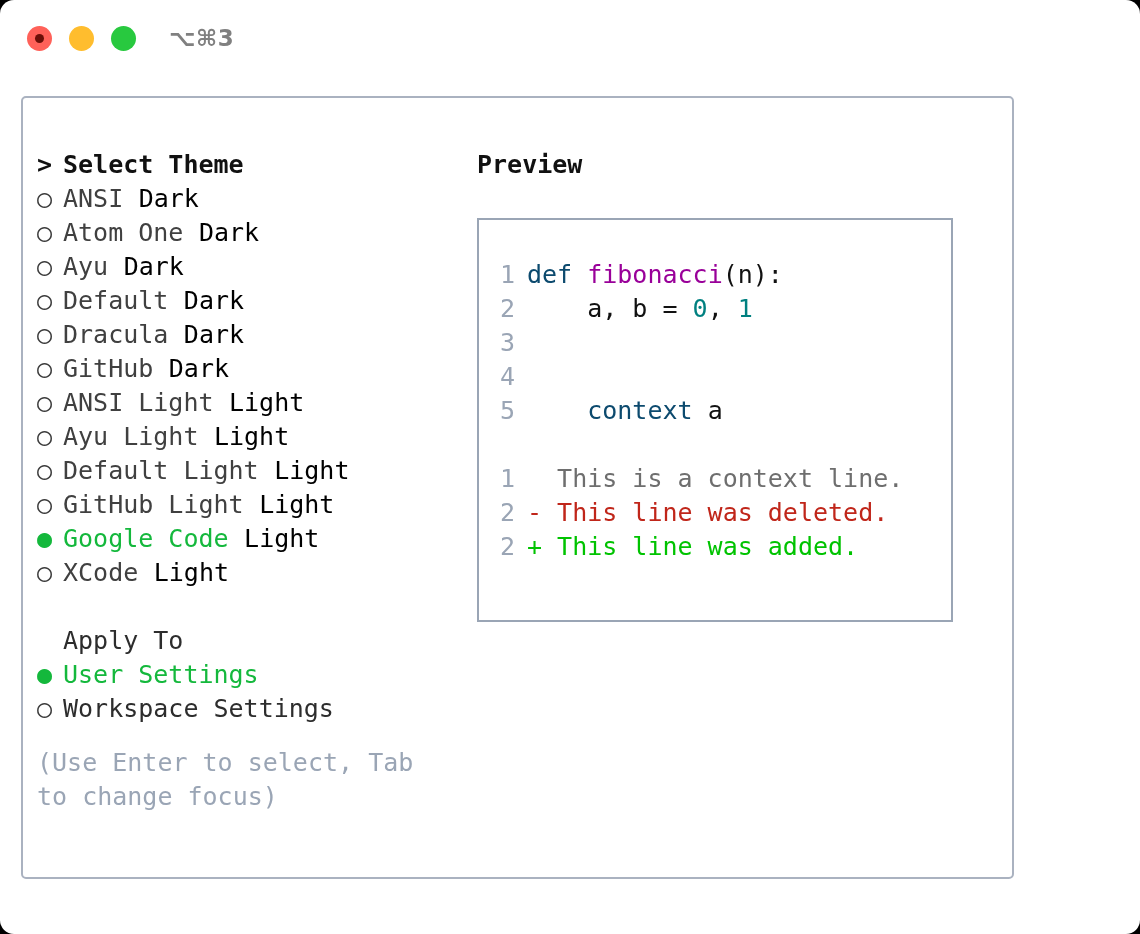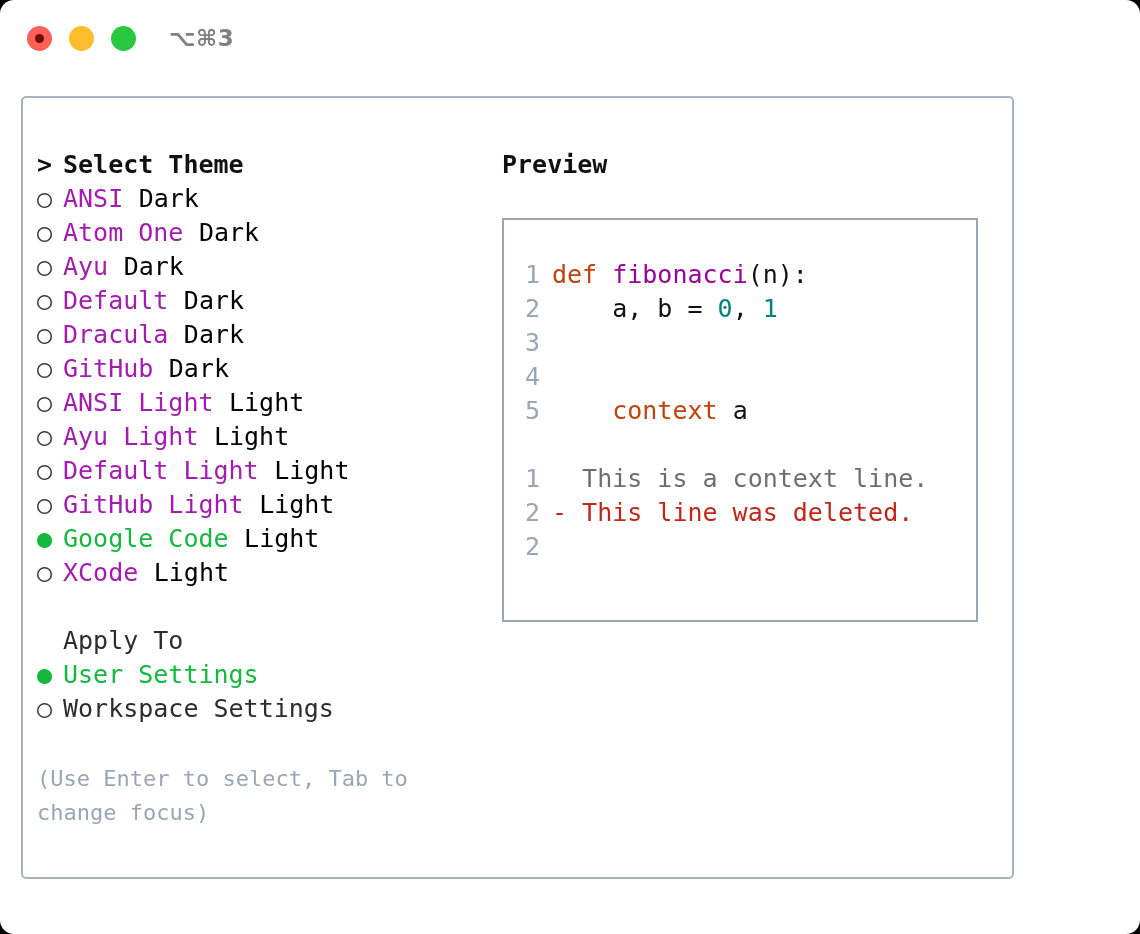--- a/index.html
+++ b/index.html
@@ -121,46 +121,46 @@
     color: #111111;
   }
   .marker {
     display: inline-block;
     width: 26px;
     flex: 0 0 26px;
     font-weight: 700;
     color: #111111;
   }
 
-  .theme-name { color: #a21caf; }
+  .theme-name { color: #404040; }
   .theme-name.selected { color: #14b83c; }
   .theme-kind {
     color: #000000;
     margin-left: 0.62em;
   }
 
   .spacer-row { height: 34px; }
 
   .opt-name { color: #2d2d2d; }
   .opt-name.selected { color: #14b83c; }
   .group-label { color: #2d2d2d; }
 
   #hint-text {
-    margin-top: 36px;
-    font-size: 22px;
+    margin-top: 20px;
+    font-size: 25px;
     line-height: 34px;
     color: #9aa5b5;
     width: 420px;
     white-space: pre-wrap;
   }
 
   
   #preview-column {
     position: absolute;
-    left: 479px;
+    left: 454px;
     top: 50px;
     width: 500px;
   }
 
   #preview-title {
     font-size: 25px;
     line-height: 34px;
     font-weight: 700;
     color: #111111;
   }
@@ -184,21 +184,21 @@
   .ln {
     display: inline-block;
     width: 28px;
     flex: 0 0 28px;
     text-align: right;
     color: #9aa5b5;
     margin-right: 12px;
   }
   .code-blank { height: 34px; }
 
-  .tok-kw   { color: #c2410c; }
+  .tok-kw   { color: #0c4a6e; }
   .tok-fn   { color: #990099; }
   .tok-num  { color: #008080; }
   .tok-plain{ color: #111111; }
 
   .diff-ctx { color: #6e6e6e; }
   .diff-del { color: #c0261a; text-align: center; }
   .diff-add { color: #00c300; }
 </style>
 </head>
 <body>
@@ -311,19 +311,19 @@
             <div class="code-line"><span class="ln">1</span><span><span class="tok-kw">def </span><span class="tok-fn">fibonacci</span><span class="tok-plain">(n):</span></span></div>
             <div class="code-line"><span class="ln">2</span><span><span class="tok-plain">    a, b = </span><span class="tok-num">0</span><span class="tok-plain">, </span><span class="tok-num">1</span></span></div>
             <div class="code-line"><span class="ln">3</span></div>
             <div class="code-line"><span class="ln">4</span></div>
             <div class="code-line"><span class="ln">5</span><span><span class="tok-plain">    </span><span class="tok-kw">context</span><span class="tok-plain"> a</span></span></div>
           </div>
         <div class="code-blank"></div>
         <div id="diff-lines">
             <div class="code-line"><span class="ln">1</span><span class="diff-ctx">  This is a context line.</span></div>
             <div class="code-line"><span class="ln">2</span><span class="diff-del">- This line was deleted.</span></div>
-            <div class="code-line"><span class="ln">2</span></div>
+            <div class="code-line"><span class="ln">2</span><span class="diff-add">+ This line was added.</span></div>
           </div>
       </div>
     </div>
 
   </div>
 </div>
 
 </body></html>

